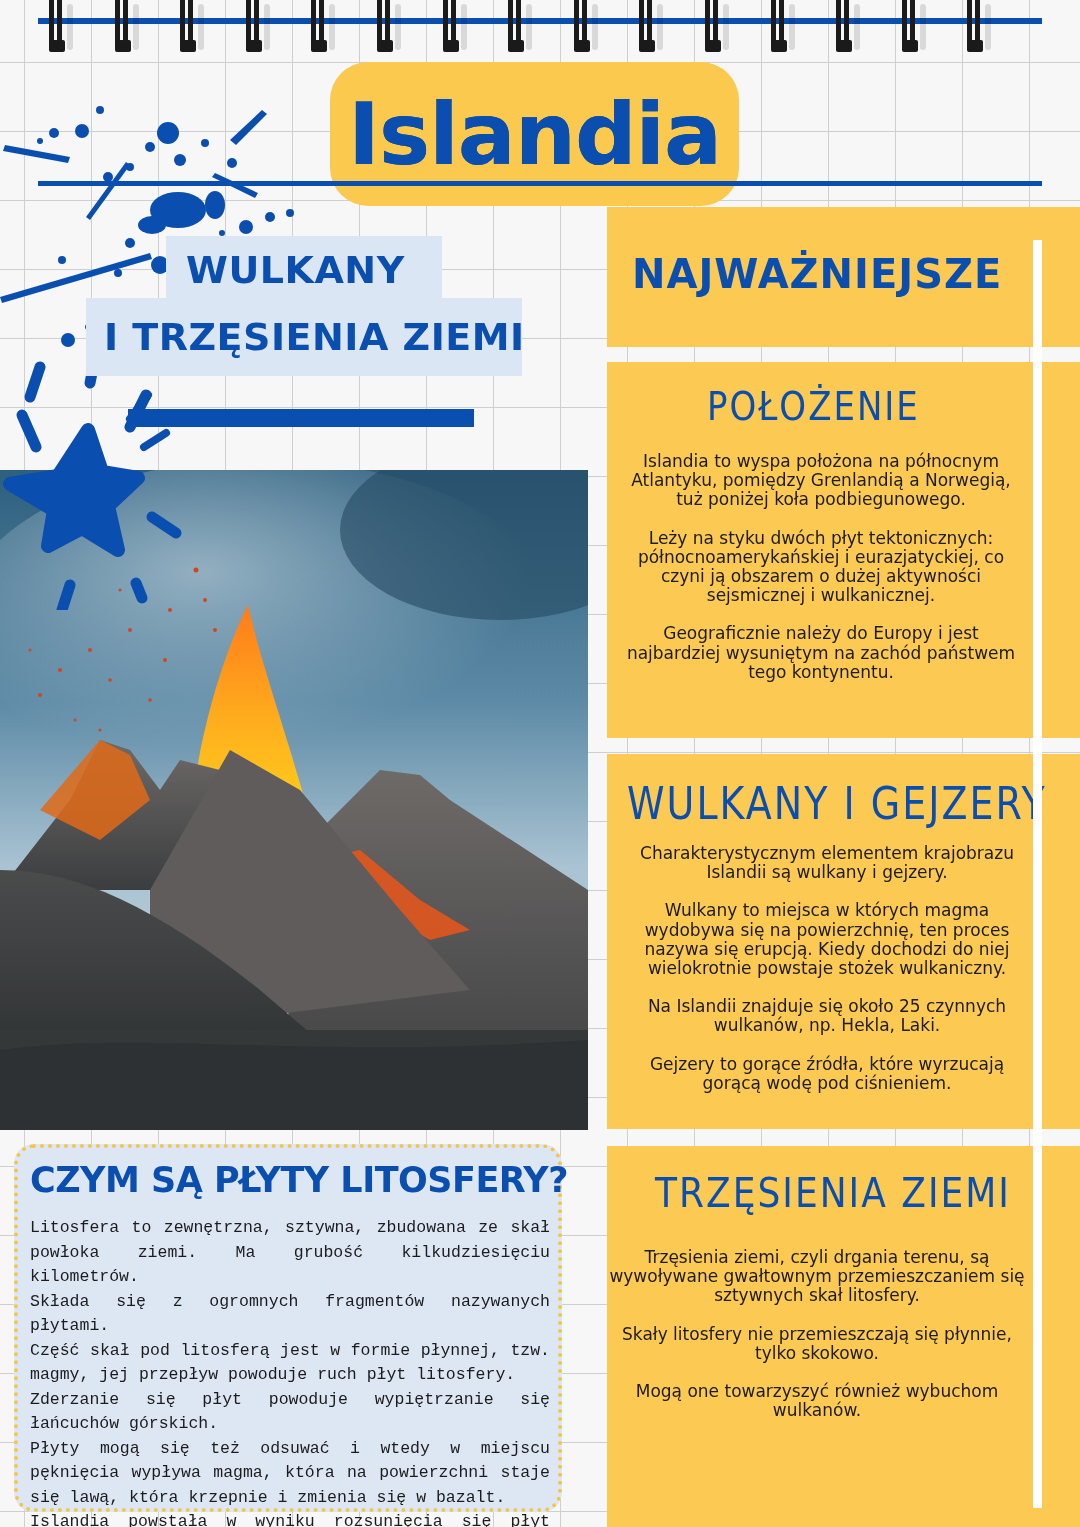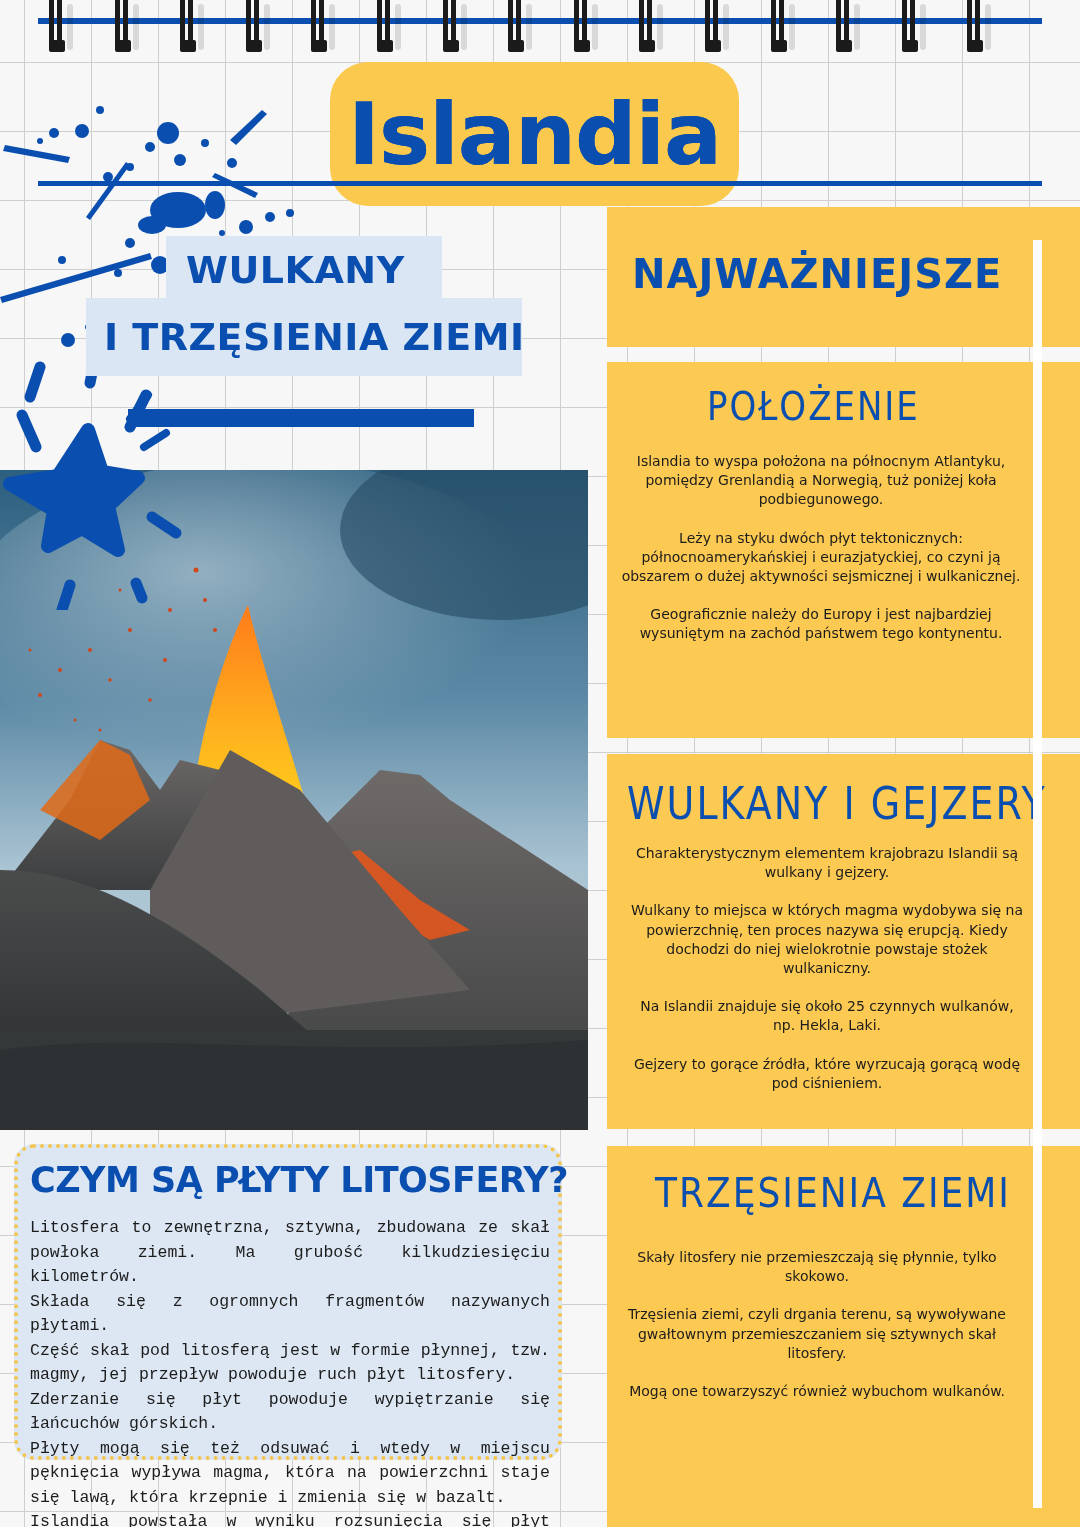--- a/index.html
+++ b/index.html
@@ -73,31 +73,31 @@
   .hand-title {
     position: absolute; font-family: "DejaVu Sans", sans-serif; font-weight: normal;
     color: #0a4fb0; white-space: nowrap; letter-spacing: 2px;
     transform: scaleY(1.15);
   }
   .loc-title { left: 100px; top: 24px; font-size: 34px; }
   .volc-title { left: 20px; top: 28px; font-size: 38px; }
   .quake-title { left: 48px; top: 26px; font-size: 36px; }
 
   .panel-body {
-    position: absolute; font-family: "DejaVu Sans", sans-serif; font-size: 14px;
+    position: absolute; font-family: "DejaVu Sans", sans-serif; font-size: 17px;
     line-height: 19.2px; color: #1c1c1c; text-align: center;
   }
   .panel-body p { margin-bottom: 19px; }
   .loc-body { left: 14px; top: 90px; width: 400px; }
   .volc-body { left: 20px; top: 90px; width: 400px; }
   .quake-body { left: 0px; top: 102px; width: 420px; }
 
   
   .litho {
-    left: 14px; top: 1144px; width: 548px; height: 316px;
+    left: 14px; top: 1144px; width: 548px; height: 368px;
     background: #dde7f4; border: 4px dotted #f4c54b; border-radius: 20px;
   }
   .litho-title {
     position: absolute; left: 12px; top: 12px; font-family: "DejaVu Sans", sans-serif;
     font-weight: bold; font-size: 35px; color: #0a4fb0; white-space: nowrap; letter-spacing: -0.5px;
   }
   .litho-body {
     position: absolute; left: 12px; top: 68px; width: 520px;
     font-family: "DejaVu Sans", sans-serif; font-size: 16.5px; line-height: 24.5px;
     color: #1c1c1c; text-align: justify;
@@ -320,22 +320,22 @@
     <p>Charakterystycznym elementem krajobrazu Islandii są wulkany i gejzery.</p>
     <p>Wulkany to miejsca w których magma wydobywa się na powierzchnię, ten proces nazywa się erupcją. Kiedy dochodzi do niej wielokrotnie powstaje stożek wulkaniczny.</p>
     <p>Na Islandii znajduje się około 25 czynnych wulkanów, np. Hekla, Laki.</p>
     <p>Gejzery to gorące źródła, które wyrzucają gorącą wodę pod ciśnieniem.</p>
   </div>
 </div>
 
 <div class="panel p-quake">
   <div class="hand-title quake-title">TRZĘSIENIA ZIEMI</div>
   <div class="panel-body quake-body">
+    <p>Trzęsienia ziemi, czyli drgania terenu, są wywoływane gwałtownym przemieszczaniem się sztywnych skał litosfery.</p>
     <p>Skały litosfery nie przemieszczają się płynnie, tylko skokowo.</p>
-    <p>Trzęsienia ziemi, czyli drgania terenu, są wywoływane gwałtownym przemieszczaniem się sztywnych skał litosfery.</p>
     <p>Mogą one towarzyszyć również wybuchom wulkanów.</p>
   </div>
 </div>
 
 <div class="abs stripe"></div>
 
 <div class="abs litho">
   <div class="litho-title">CZYM SĄ PŁYTY LITOSFERY?</div>
   <div class="litho-body">
     <span>Litosfera to zewnętrzna, sztywna, zbudowana ze skał powłoka ziemi. Ma grubość kilkudziesięciu kilometrów.</span>

